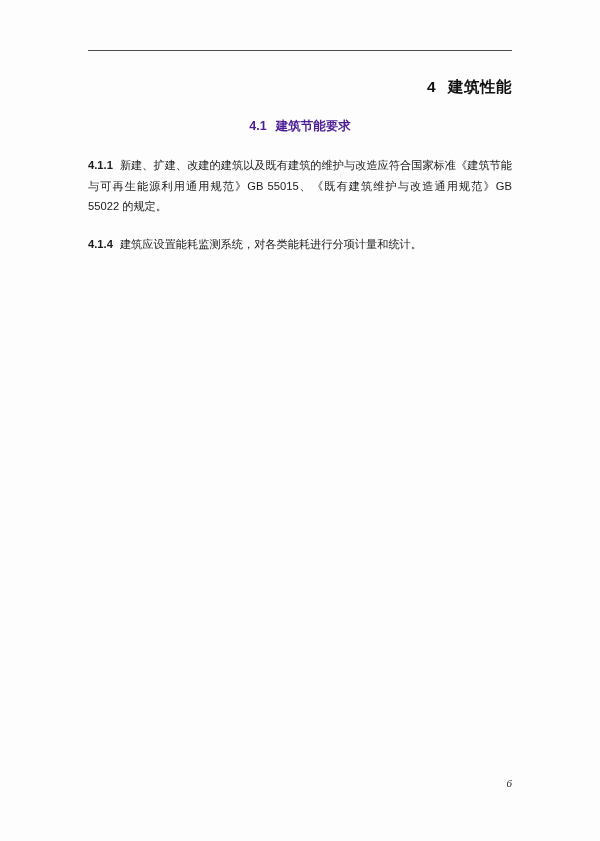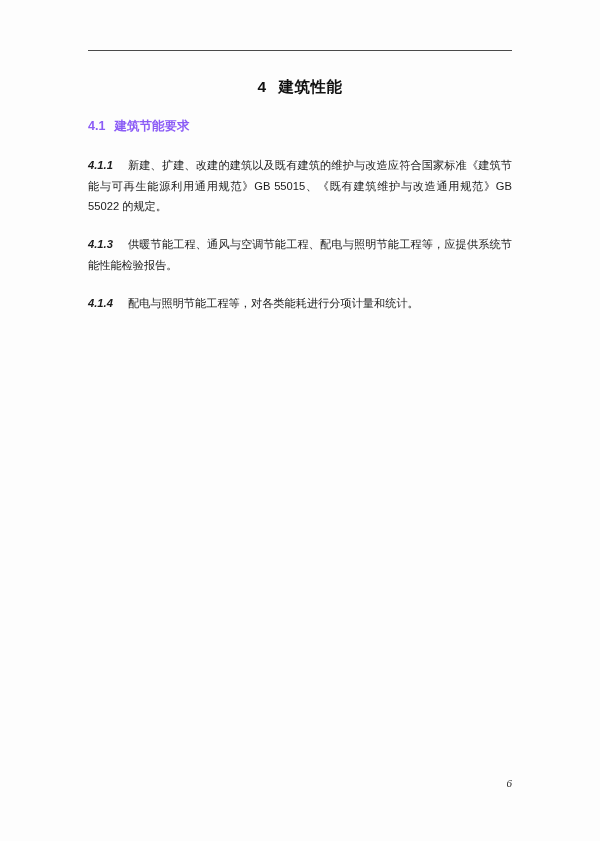--- a/index.html
+++ b/index.html
@@ -29,56 +29,55 @@
     top: 50px;
     width: 424px;
   }
   .top-rule {
     width: 424px;
     height: 0;
     border-top: 1px solid #4a4a4a;
     margin: 0 0 26px 0;
   }
   .chapter-title {
-    text-align: center;
+    text-align: right;
     font-family: "Liberation Sans", sans-serif;
     font-weight: bold;
     font-size: 15.5px;
     letter-spacing: 0.5px;
     margin: 0 0 20px 0;
     color: #111;
   }
   .chapter-title .num {
     margin-right: 12px;
   }
   .section-title {
-    text-align: left;
+    text-align: center;
     font-family: "Liberation Sans", sans-serif;
     font-weight: bold;
     font-size: 12.5px;
     margin: 0 0 20px 0;
-    color: #8b5cf6;
+    color: #4c1d95;
   }
   .section-title .num {
     margin-right: 9px;
   }
   .clause {
     font-size: 11.2px;
     line-height: 1.85;
     text-align: justify;
     margin: 0 0 17px 0;
     font-family: "Liberation Sans", sans-serif;
     color: #1c1c1c;
   }
   .clause .cnum {
     font-weight: bold;
     font-family: "Liberation Sans", sans-serif;
-    margin-right: 15px;
+    margin-right: 7px;
     letter-spacing: 0;
-    font-style: italic;
   }
   .clause .body {
     font-family: "Liberation Sans", sans-serif;
   }
   .page-number {
     position: absolute;
     right: 88px;
     bottom: 52px;
     font-family: "Liberation Serif", serif;
     font-style: italic;
@@ -100,25 +99,22 @@
 
     <h2 class="section-title">
       <span class="num">4.1</span><span>建筑节能要求</span>
     </h2>
 
     <p class="clause">
       <span class="cnum">4.1.1</span><span class="body">新建、扩建、改建的建筑以及既有建筑的维护与改造应符合国家标准《建筑节能与可再生能源利用通用规范》GB 55015、《既有建筑维护与改造通用规范》GB 55022 的规定。</span>
     </p>
 
 
-    <p class="clause">
-      <span class="cnum">4.1.3</span><span class="body">供暖节能工程、通风与空调节能工程、配电与照明节能工程等，应提供系统节能性能检验报告。</span>
-    </p>
 
     <p class="clause">
-      <span class="cnum">4.1.4</span><span class="body">配电与照明节能工程等，对各类能耗进行分项计量和统计。</span>
+      <span class="cnum">4.1.4</span><span class="body">建筑应设置能耗监测系统，对各类能耗进行分项计量和统计。</span>
     </p>
 
 
   </div>
 
   <div class="page-number">6</div>
 </div>
 
 </body></html>

